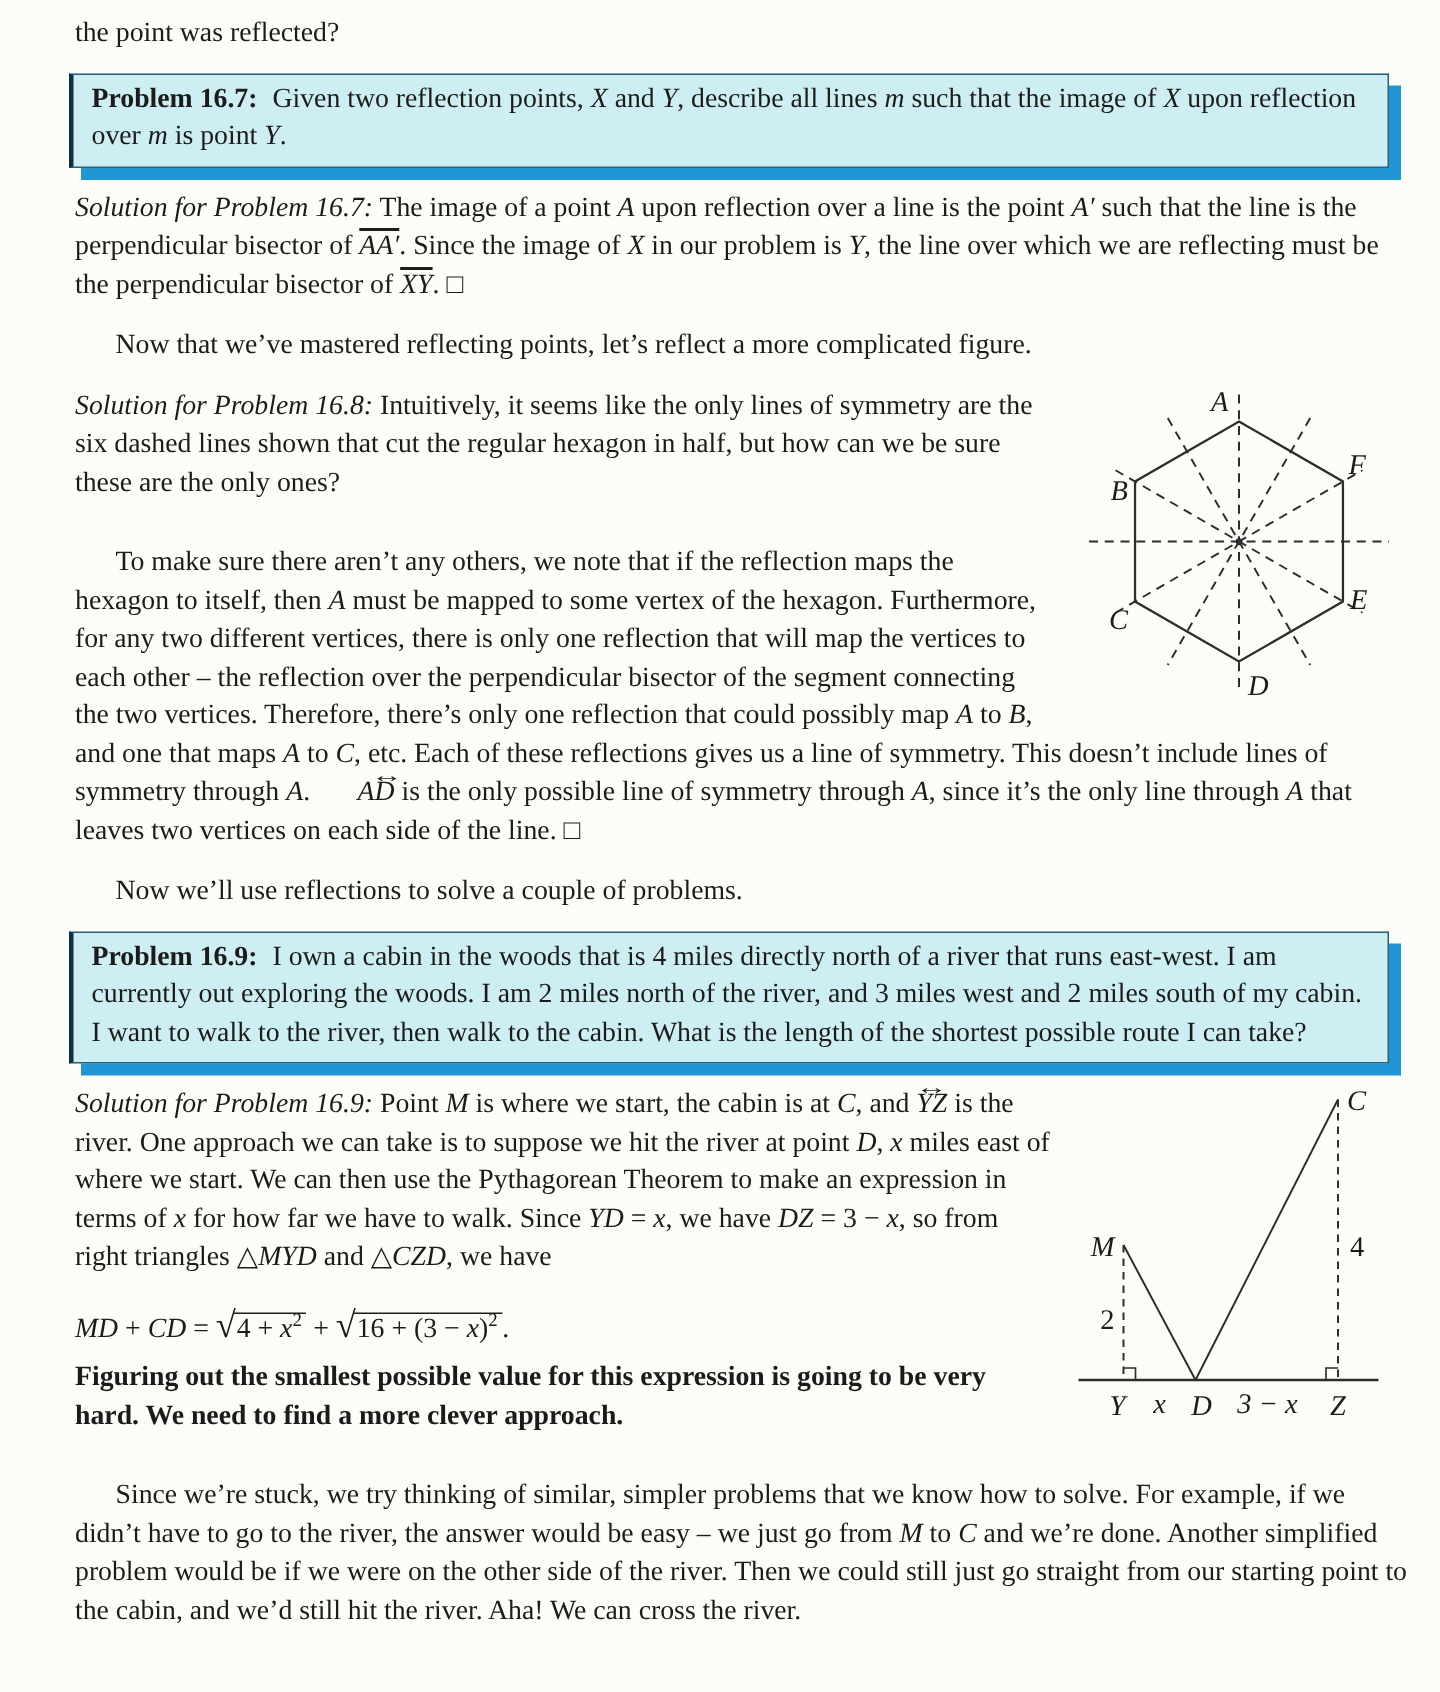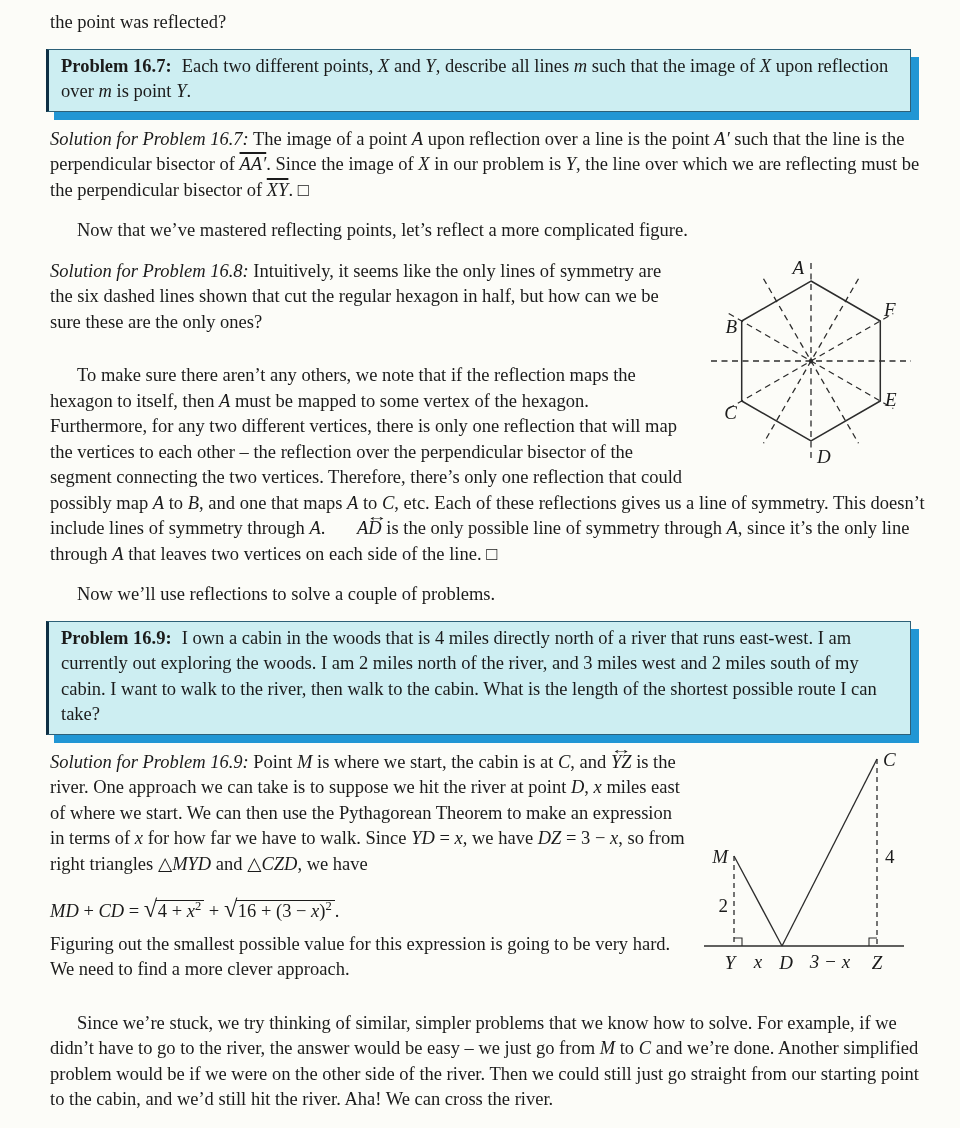--- a/index.html
+++ b/index.html
@@ -3,26 +3,26 @@
 <meta charset="utf-8">
 <style>
   html,body{margin:0;padding:0;}
   body{
     width:960px;height:1128px;
     background:#fcfcf8;
     font-family:"Liberation Serif","DejaVu Serif",serif;
     font-size:18.5px;line-height:25.5px;color:#1b1b1b;
     overflow:hidden;
   }
-  .page{padding:10px 33px 0 50px;}
+  .page{padding:10px 18px 0 50px;}
   .para{margin:0;}
   .indent{text-indent:27px;}
   .mt-lg{margin-top:15px;}
   .mt-md{margin-top:28px;}
-  .mt-sm{margin-top:7px;}
+  .mt-sm{margin-top:7px;font-weight:bold;}
   i{font-style:italic;}
   b{font-weight:bold;}
   .pbox{
     clear:both;
     background:#cdeef2;
     border:1px solid #2d6078;
     border-left:3px solid #0e2f44;
     box-shadow:8px 8px 0 0 #2196d4;
     padding:4px 12px 6px 12px;
     margin:13px 16px 0 -4px;
@@ -50,21 +50,21 @@
   .closing{clear:none;}
 </style>
 </head>
 <body>
 
 <div class="page">
 
   <p class="para"><span>the point was reflected?</span></p>
 
   <div class="pbox">
-    <span><b>Problem 16.7:</b><span>Each two different points, </span><i>X</i><span> and </span><i>Y</i><span>, describe all lines </span><i>m</i><span> such that the image of </span><i>X</i><span> upon reflection over </span><i>m</i><span> is point </span><i>Y</i><span>.</span></span>
+    <span><b>Problem 16.7:</b><span>Given two reflection points, </span><i>X</i><span> and </span><i>Y</i><span>, describe all lines </span><i>m</i><span> such that the image of </span><i>X</i><span> upon reflection over </span><i>m</i><span> is point </span><i>Y</i><span>.</span></span>
   </div>
 
   <p class="para mt-lg"><i>Solution for Problem 16.7:</i><span> The image of a point </span><i>A</i><span> upon reflection over a line is the point </span><i>A′</i><span> such that the line is the perpendicular bisector of </span><span class="bar"><i>AA′</i></span><span>. Since the image of </span><i>X</i><span> in our problem is </span><i>Y</i><span>, the line over which we are reflecting must be the perpendicular bisector of </span><span class="bar"><i>XY</i></span><span>. □</span></p>
 
   <p class="para mt-lg indent"><span>Now that we’ve mastered reflecting points, let’s reflect a more complicated figure.</span></p>
 
 
   <div class="mt-lg">
     <div class="fig168">
       <svg width="232" height="216" viewBox="0 0 232 216">

